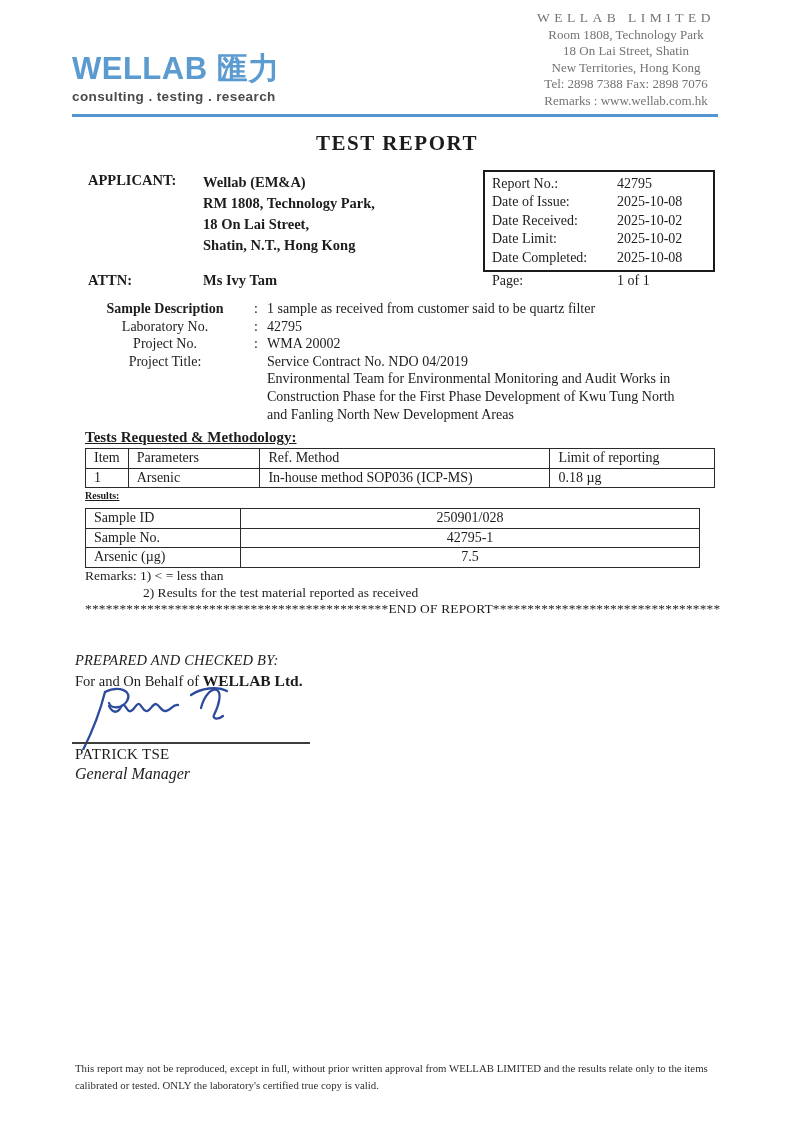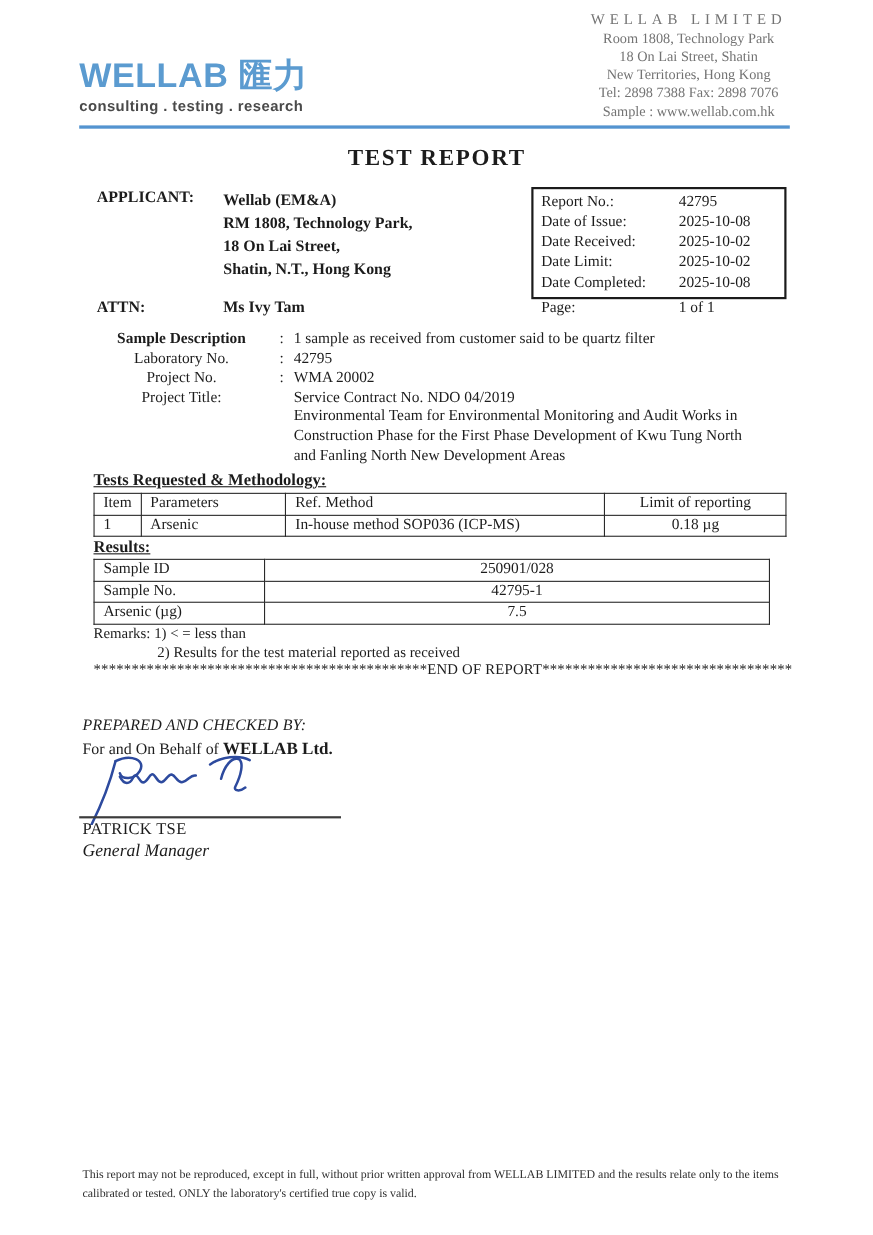--- a/index.html
+++ b/index.html
@@ -38,23 +38,23 @@
   .si-label { width:160px; text-align:center; white-space:pre; }
   .si-label.bold { font-weight:bold; }
   .si-sep { width:22px; text-align:center; }
   .si-value { white-space:pre; }
   
   .tests-heading { position:absolute; left:85px; top:429px; font-weight:bold;
     font-size:15px; text-decoration:underline; }
   table { border-collapse:collapse; font-size:14px; }
   td { border:1.5px solid #2a2a2a; padding:1px 8px; height:19.5px; vertical-align:middle; }
   .tests-table { position:absolute; left:85px; top:448px; width:630px; }
-  .tests-table td.center { text-align:center; }
+  .tests-table td.center { }
   .results-heading { position:absolute; left:85px; top:490px; font-weight:bold;
-    font-size:15px; text-decoration:underline; }
+    font-size:10px; text-decoration:underline; }
   .results-table { position:absolute; left:85px; top:508px; width:615px; }
   .results-table td.val { text-align:center; }
   
   .remarks { position:absolute; left:85px; top:568px; font-size:13.5px; line-height:16.8px; }
   .remarks .l2 { margin-left:58px; }
   .endline { position:absolute; left:85px; top:601px; font-size:13.4px; letter-spacing:0.2px; white-space:nowrap; }
   
   .signoff { position:absolute; left:75px; top:652px; width:300px; height:150px; }
   .prepared { position:absolute; top:0; left:0; font-style:italic; font-size:14.5px; letter-spacing:0.2px; }
   .behalf { position:absolute; top:20px; left:0; font-size:14.5px; }
@@ -76,21 +76,21 @@
     <div class="logo-brand"><span>WELLAB</span> <span>匯力</span></div>
     <div class="logo-tagline">consulting . testing . research</div>
   </div>
 
   <div class="company">
     <div class="company-name">WELLAB LIMITED</div>
     <div>Room 1808, Technology Park</div>
     <div>18 On Lai Street, Shatin</div>
     <div>New Territories, Hong Kong</div>
     <div>Tel: 2898 7388 Fax: 2898 7076</div>
-    <div>Sample : www.wellab.com.hk</div>
+    <div>Remarks : www.wellab.com.hk</div>
   </div>
 
   <div class="blue-rule"></div>
 
   <div class="title">TEST REPORT</div>
 
   <div class="applicant-label">APPLICANT:</div>
   <div class="applicant-lines">
     <div>Wellab (EM&amp;A)</div>
     <div>RM 1808, Technology Park,</div>

